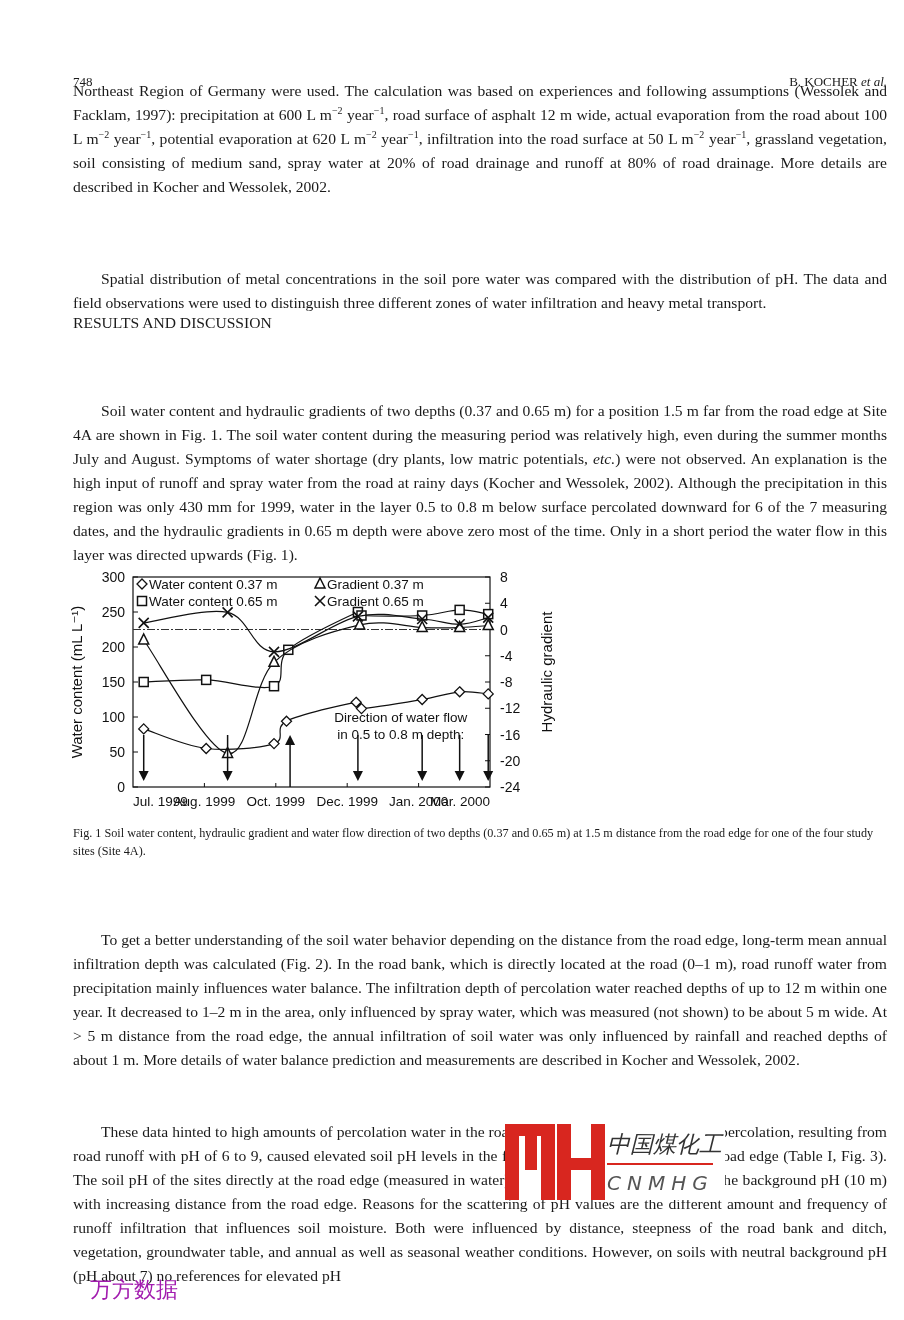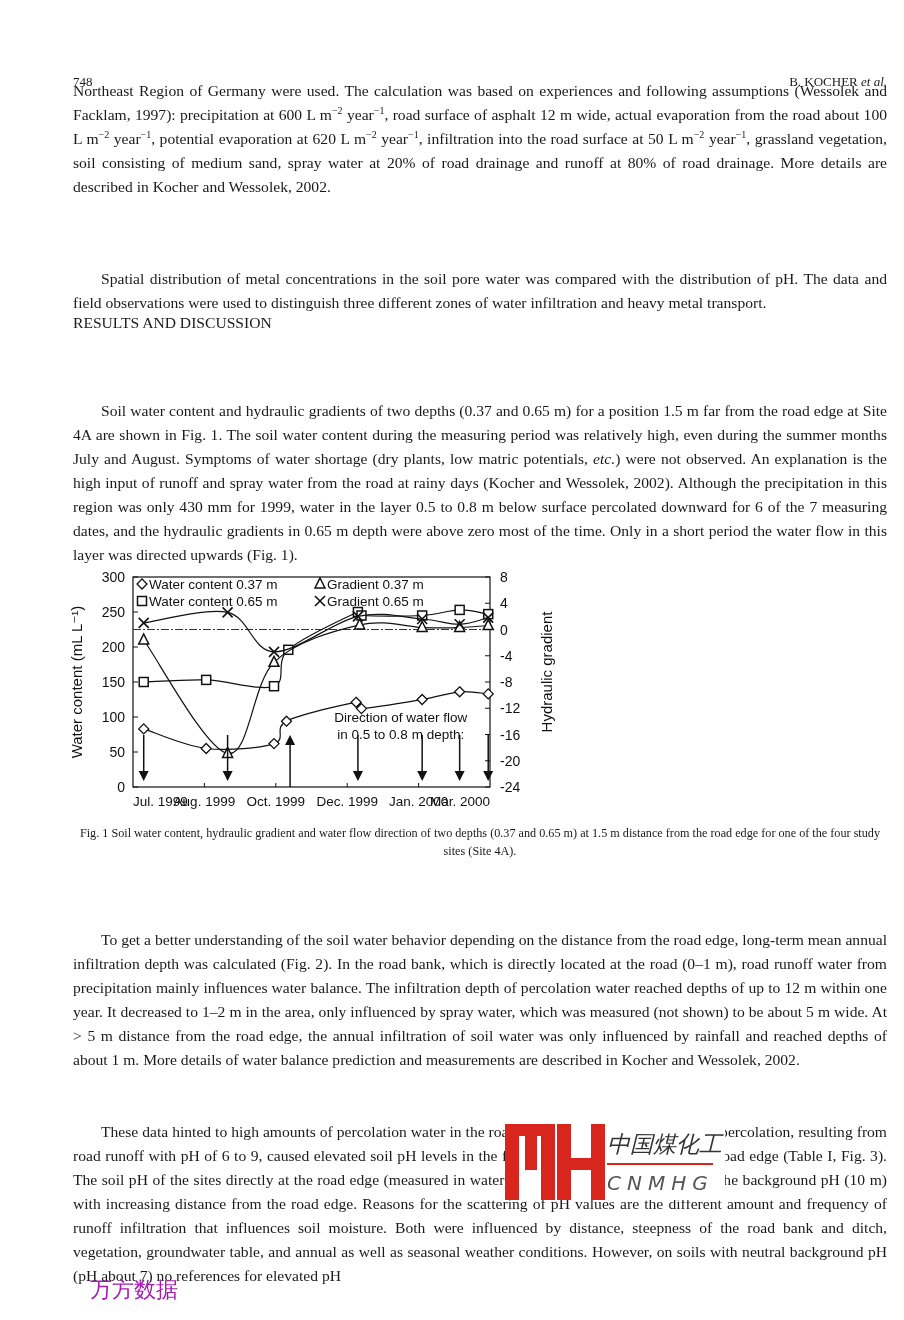--- a/index.html
+++ b/index.html
@@ -7,21 +7,21 @@
          font-family: "Liberation Serif", "DejaVu Serif", serif; color: #1a1a1a; }
   .page-header { position: absolute; top: 42px; left: 73px; right: 17px; height: 20px; font-size: 13px; margin-top: 32px; }
   .page-num { position: absolute; left: 0; top: 0; }
   .running-head { position: absolute; right: 0; top: 0; }
   .running-head i { font-style: italic; }
   .para { position: absolute; left: 73px; width: 814px; font-size: 15.6px; line-height: 24px;
           text-align: justify; text-align-last: left; margin: 0; }
   .indent { text-indent: 28px; margin-top: 44px; }
   sup { font-size: 10px; line-height: 0; vertical-align: 6px; }
   .heading { position: absolute; left: 73px; top: 314px; font-size: 15.6px; font-family: Liberation Serif, serif; }
-  .caption { position: absolute; left: 73px; top: 824px; width: 814px; font-size: 12.2px; line-height: 18px; text-align: center; }
+  .caption { position: absolute; left: 73px; top: 824px; width: 814px; font-size: 12.2px; line-height: 18px; }
   .chart-wrap { position: absolute; left: 60px; top: 560px; width: 510px; height: 260px; }
   .chart-wrap svg text { font-family: "Liberation Sans", "DejaVu Sans", sans-serif; }
   .watermark { position: absolute; left: 505px; top: 1118px; width: 220px; height: 84px; font-style: italic; }
   .wanfang { position: absolute; left: 90px; top: 1275px; font-size: 22px;
              font-family: "DejaVu Sans", sans-serif; color: #a21caf; }
 </style>
 </head>
 <body>
 
 <div class="page-header">

